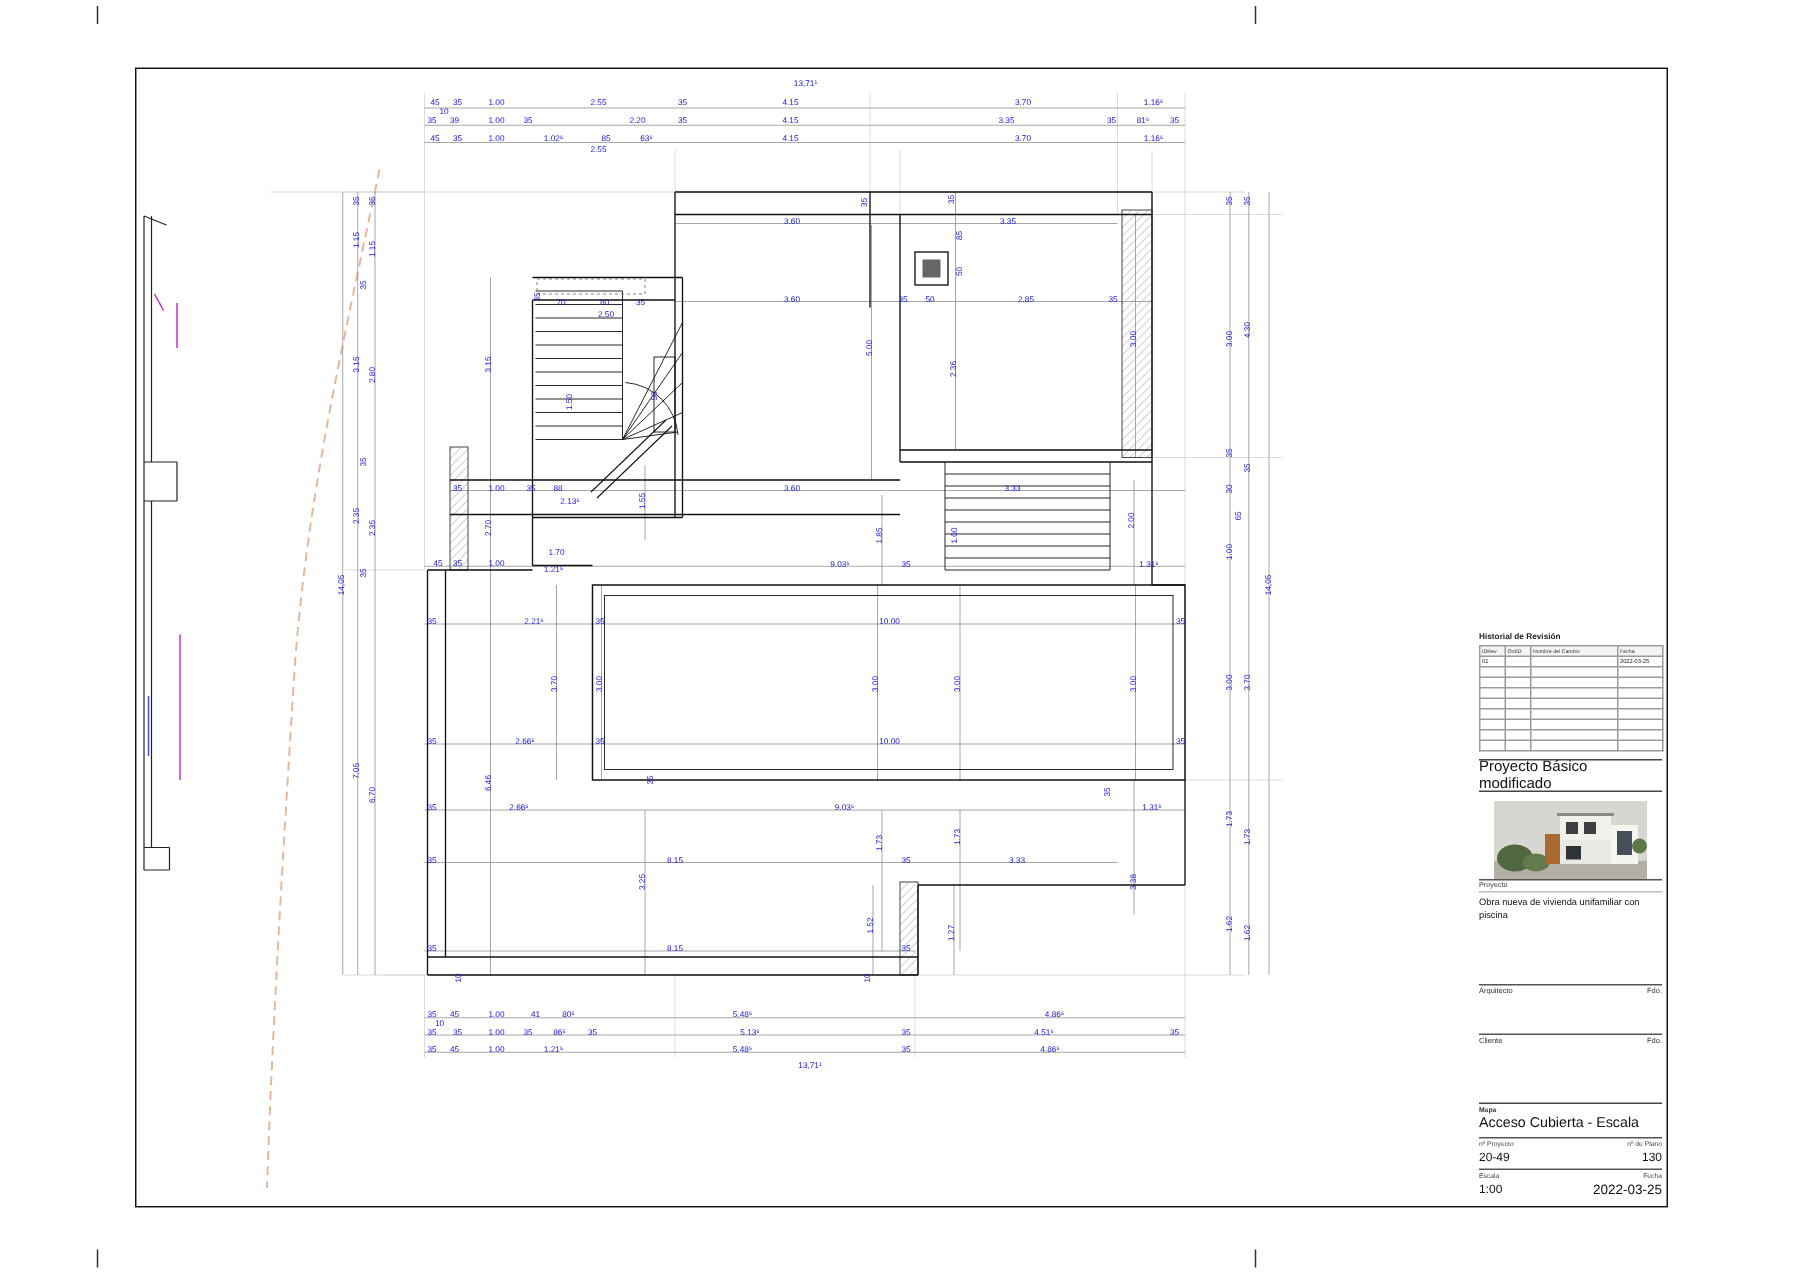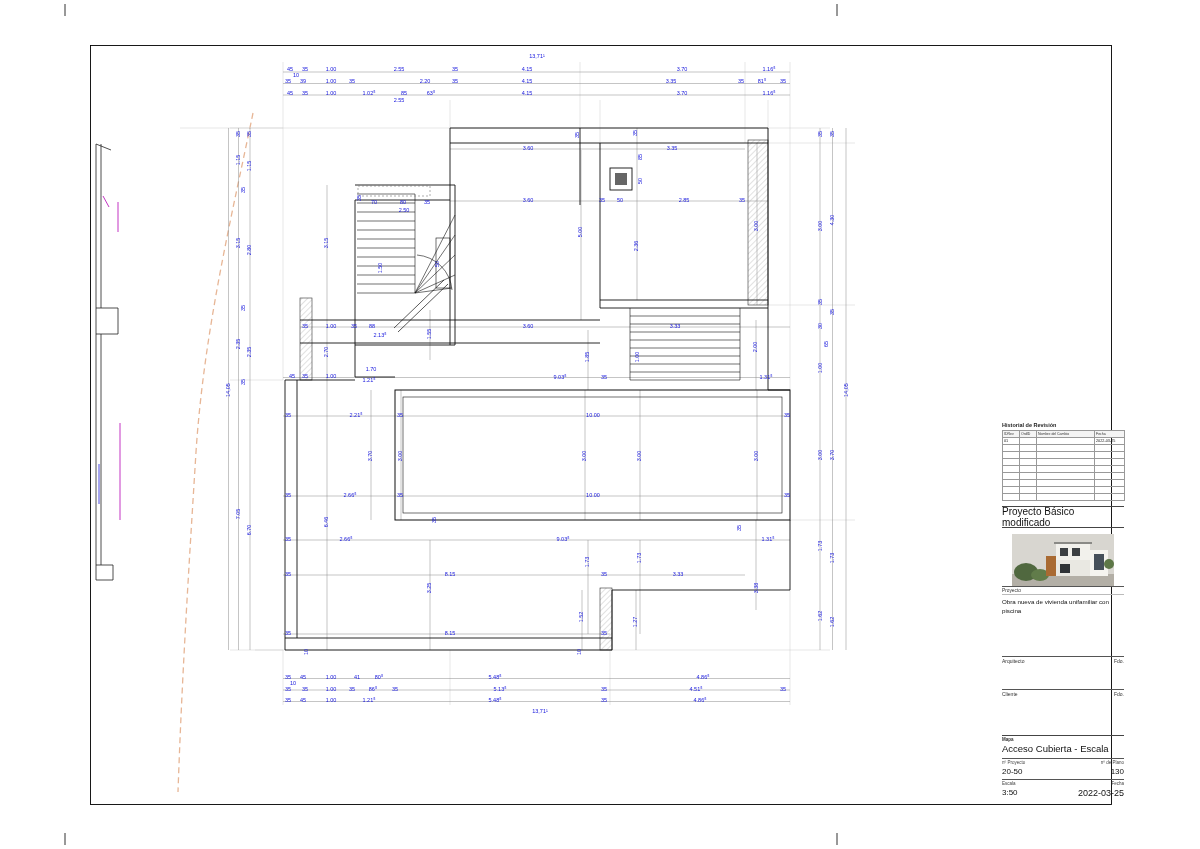--- a/index.html
+++ b/index.html
@@ -7,21 +7,21 @@
     width:1200px; height:849px; background:#ffffff; position:relative; overflow:hidden;
     font-family:"Liberation Sans", sans-serif; color:#222;
   }
   #linework { position:absolute; left:0; top:0; }
   #dim-labels { position:absolute; left:0; top:0; width:1200px; height:849px; pointer-events:none; }
   .dim { position:absolute; transform:translate(-50%,-50%); font-size:5.5px; line-height:1; white-space:nowrap; }
   .dim.v { transform:translate(-50%,-50%) rotate(-90deg); }
 
   
   .titleblock { position:absolute; left:986px; top:420px; width:122px; height:385px; font-size:5px; }
-  .tb-abs { position:absolute; left:16px; width:122px; }
+  .tb-abs { position:absolute; left:0; width:122px; }
   .tb-rev-title { top:2px; font-size:5.5px; font-weight:bold; }
   .tb-rev-table { top:10px; }
   .tb-rev-table table { border-collapse:collapse; width:122px; table-layout:fixed; }
   .tb-rev-table td { border:0.5px solid #999; height:6px; font-size:3.8px; padding:0 1px; overflow:hidden; white-space:nowrap; }
   .tb-rev-table tr.hdr td { font-size:3.5px; color:#333; background:#f4f4f4; }
   .tb-status { top:86px; height:20px; border-top:0.7px solid #444; border-bottom:0.7px solid #444;
                font-size:10px; color:#111; display:flex; align-items:center; }
   .tb-photo { top:114px; height:52px; display:flex; justify-content:center; }
   .tb-proy { top:166px; border-top:0.6px solid #555; padding-top:1px; }
   .tb-proy .lbl { font-size:4.8px; color:#333; border-bottom:0.4px solid #bbb; padding-bottom:1px; margin-bottom:2px; }
@@ -423,32 +423,32 @@
   </div>
 
   <div class="tb-abs tb-map">
     <div class="lbl">Mapa</div>
     <div class="title">Acceso Cubierta - Escala</div>
   </div>
 
   <div class="tb-abs tb-cols nums">
     <div class="cell">
       <span class="lbl">nº Proyecto</span>
-      <span class="val">20-50</span>
+      <span class="val">20-49</span>
     </div>
     <div class="cell r">
       <span class="lbl">nº de Plano</span>
       <span class="val">130</span>
     </div>
   </div>
 
   <div class="tb-abs tb-cols scale">
     <div class="cell">
       <span class="lbl">Escala</span>
-      <span class="val">3:50</span>
+      <span class="val">1:00</span>
     </div>
     <div class="cell r">
       <span class="lbl">Fecha</span>
       <span class="val big">2022-03-25</span>
     </div>
   </div>
 
 </div>
 
 </body></html>

